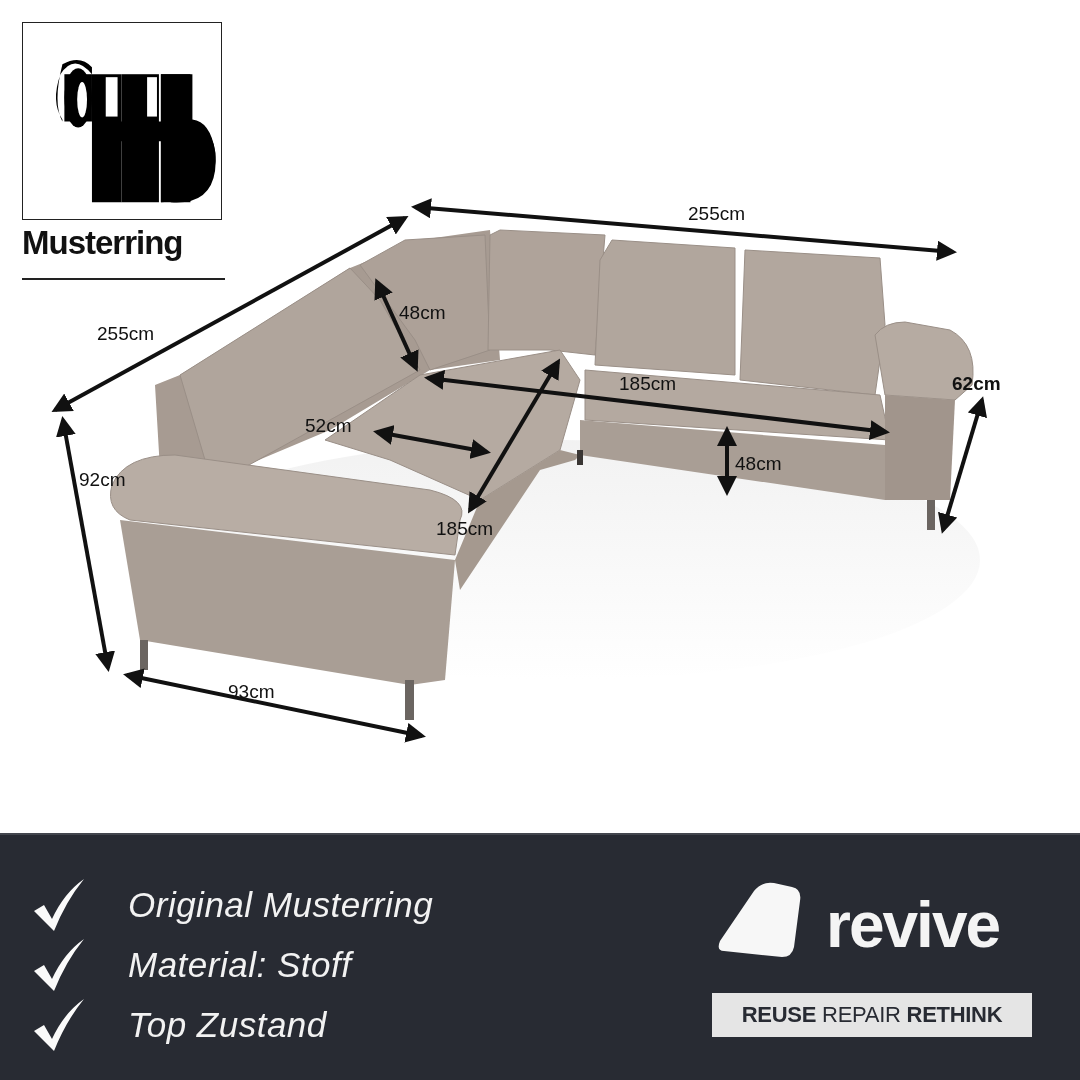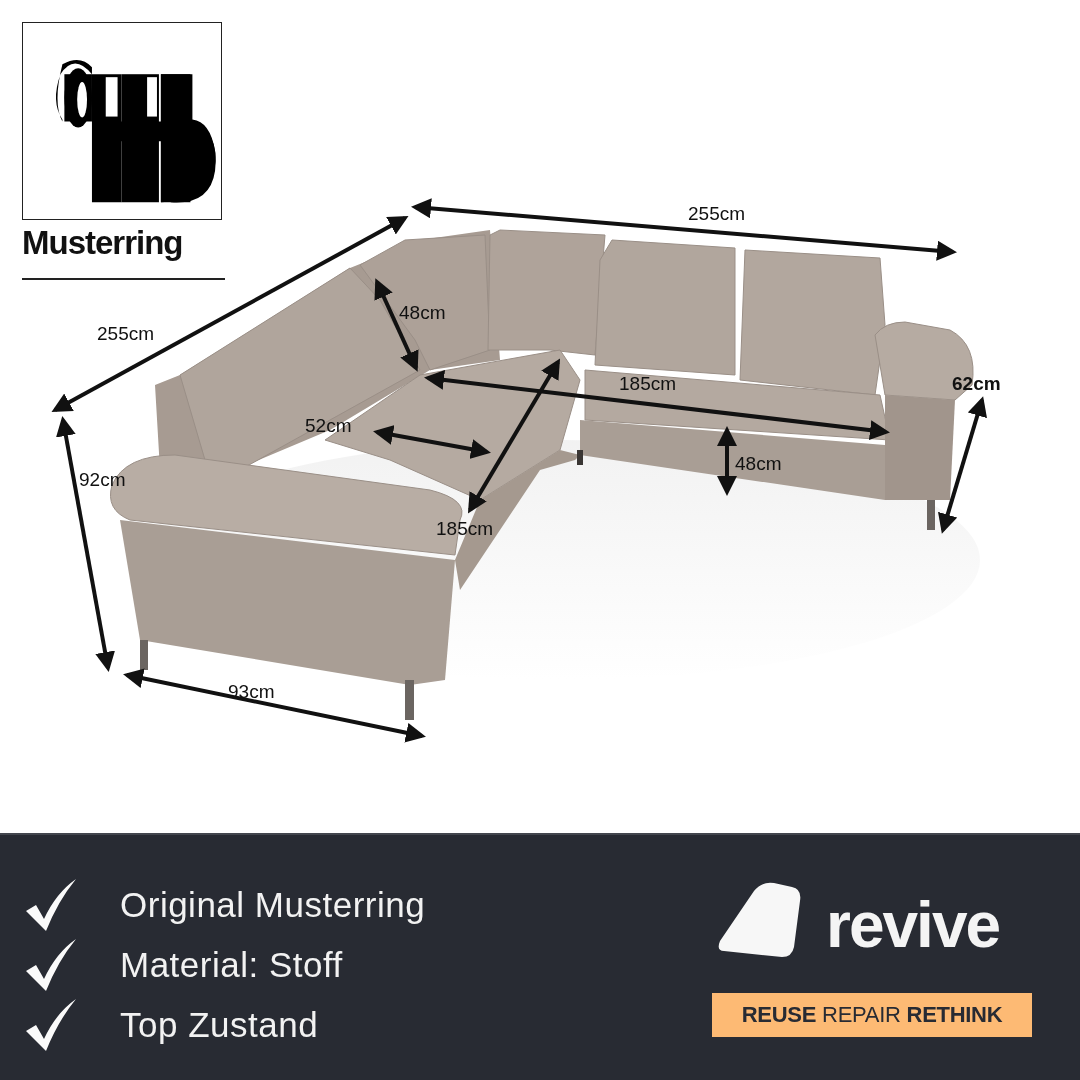--- a/index.html
+++ b/index.html
@@ -4,27 +4,27 @@
 <style>
   html, body { margin: 0; padding: 0; background: #ffffff; }
   body { width: 1080px; height: 1080px; position: relative; overflow: hidden; font-family: "Liberation Sans", sans-serif; }
   .photo { position: absolute; left: 0; top: 0; width: 1080px; height: 833px; background: #ffffff; }
   .photo svg { position: absolute; left: 0; top: 0; }
   .brand-box { position: absolute; left: 22px; top: 22px; width: 200px; height: 198px; border: 1.5px solid #222; box-sizing: border-box; background: #fff; }
   .brand-name { position: absolute; left: 22px; top: 226px; font-size: 33px; font-weight: bold; letter-spacing: -1px; color: #111; line-height: 1; }
   .brand-rule { position: absolute; left: 22px; top: 278px; width: 203px; height: 1.5px; background: #222; }
   .dim { position: absolute; font-size: 19px; color: #111; line-height: 1; white-space: nowrap; }
   .footer { position: absolute; left: 0; top: 833px; width: 1080px; height: 247px; background: #282b33; border-top: 2px solid #43464e; box-sizing: border-box; }
-  .checks { position: absolute; left: 24px; top: 40px; }
+  .checks { position: absolute; left: 32px; top: 40px; font-style: italic; }
   .check-row { display: flex; align-items: center; height: 60px; }
   .check-row svg { width: 56px; height: 56px; margin-right: 40px; }
   .check-label { color: #f2f2f2; font-size: 35px; font-weight: normal; letter-spacing: 0.5px; }
   .revive-logo { position: absolute; left: 714px; top: 46px; width: 90px; height: 80px; }
   .revive-word { position: absolute; left: 826px; top: 58px; font-size: 64px; font-weight: bold; color: #f4f4f4; letter-spacing: -2px; line-height: 1; }
-  .tagline { position: absolute; left: 712px; top: 158px; width: 320px; height: 44px; background: #fdba74; display: flex; align-items: center; justify-content: center; font-size: 22px; color: #282b33; letter-spacing: -0.3px; }
+  .tagline { position: absolute; left: 712px; top: 158px; width: 320px; height: 44px; background: #e5e5e5; display: flex; align-items: center; justify-content: center; font-size: 22px; color: #282b33; letter-spacing: -0.3px; }
   .tagline b { font-weight: bold; }
   .tagline span.light { font-weight: normal; margin: 0 6px; }
 </style>
 </head>
 <body>
 
 <div class="photo">
   <svg width="1080" height="833" viewBox="0 0 1080 833">
     <defs>
       <marker id="ah" viewBox="0 0 10 10" refX="8" refY="5" markerWidth="5" markerHeight="5" orient="auto-start-reverse">

